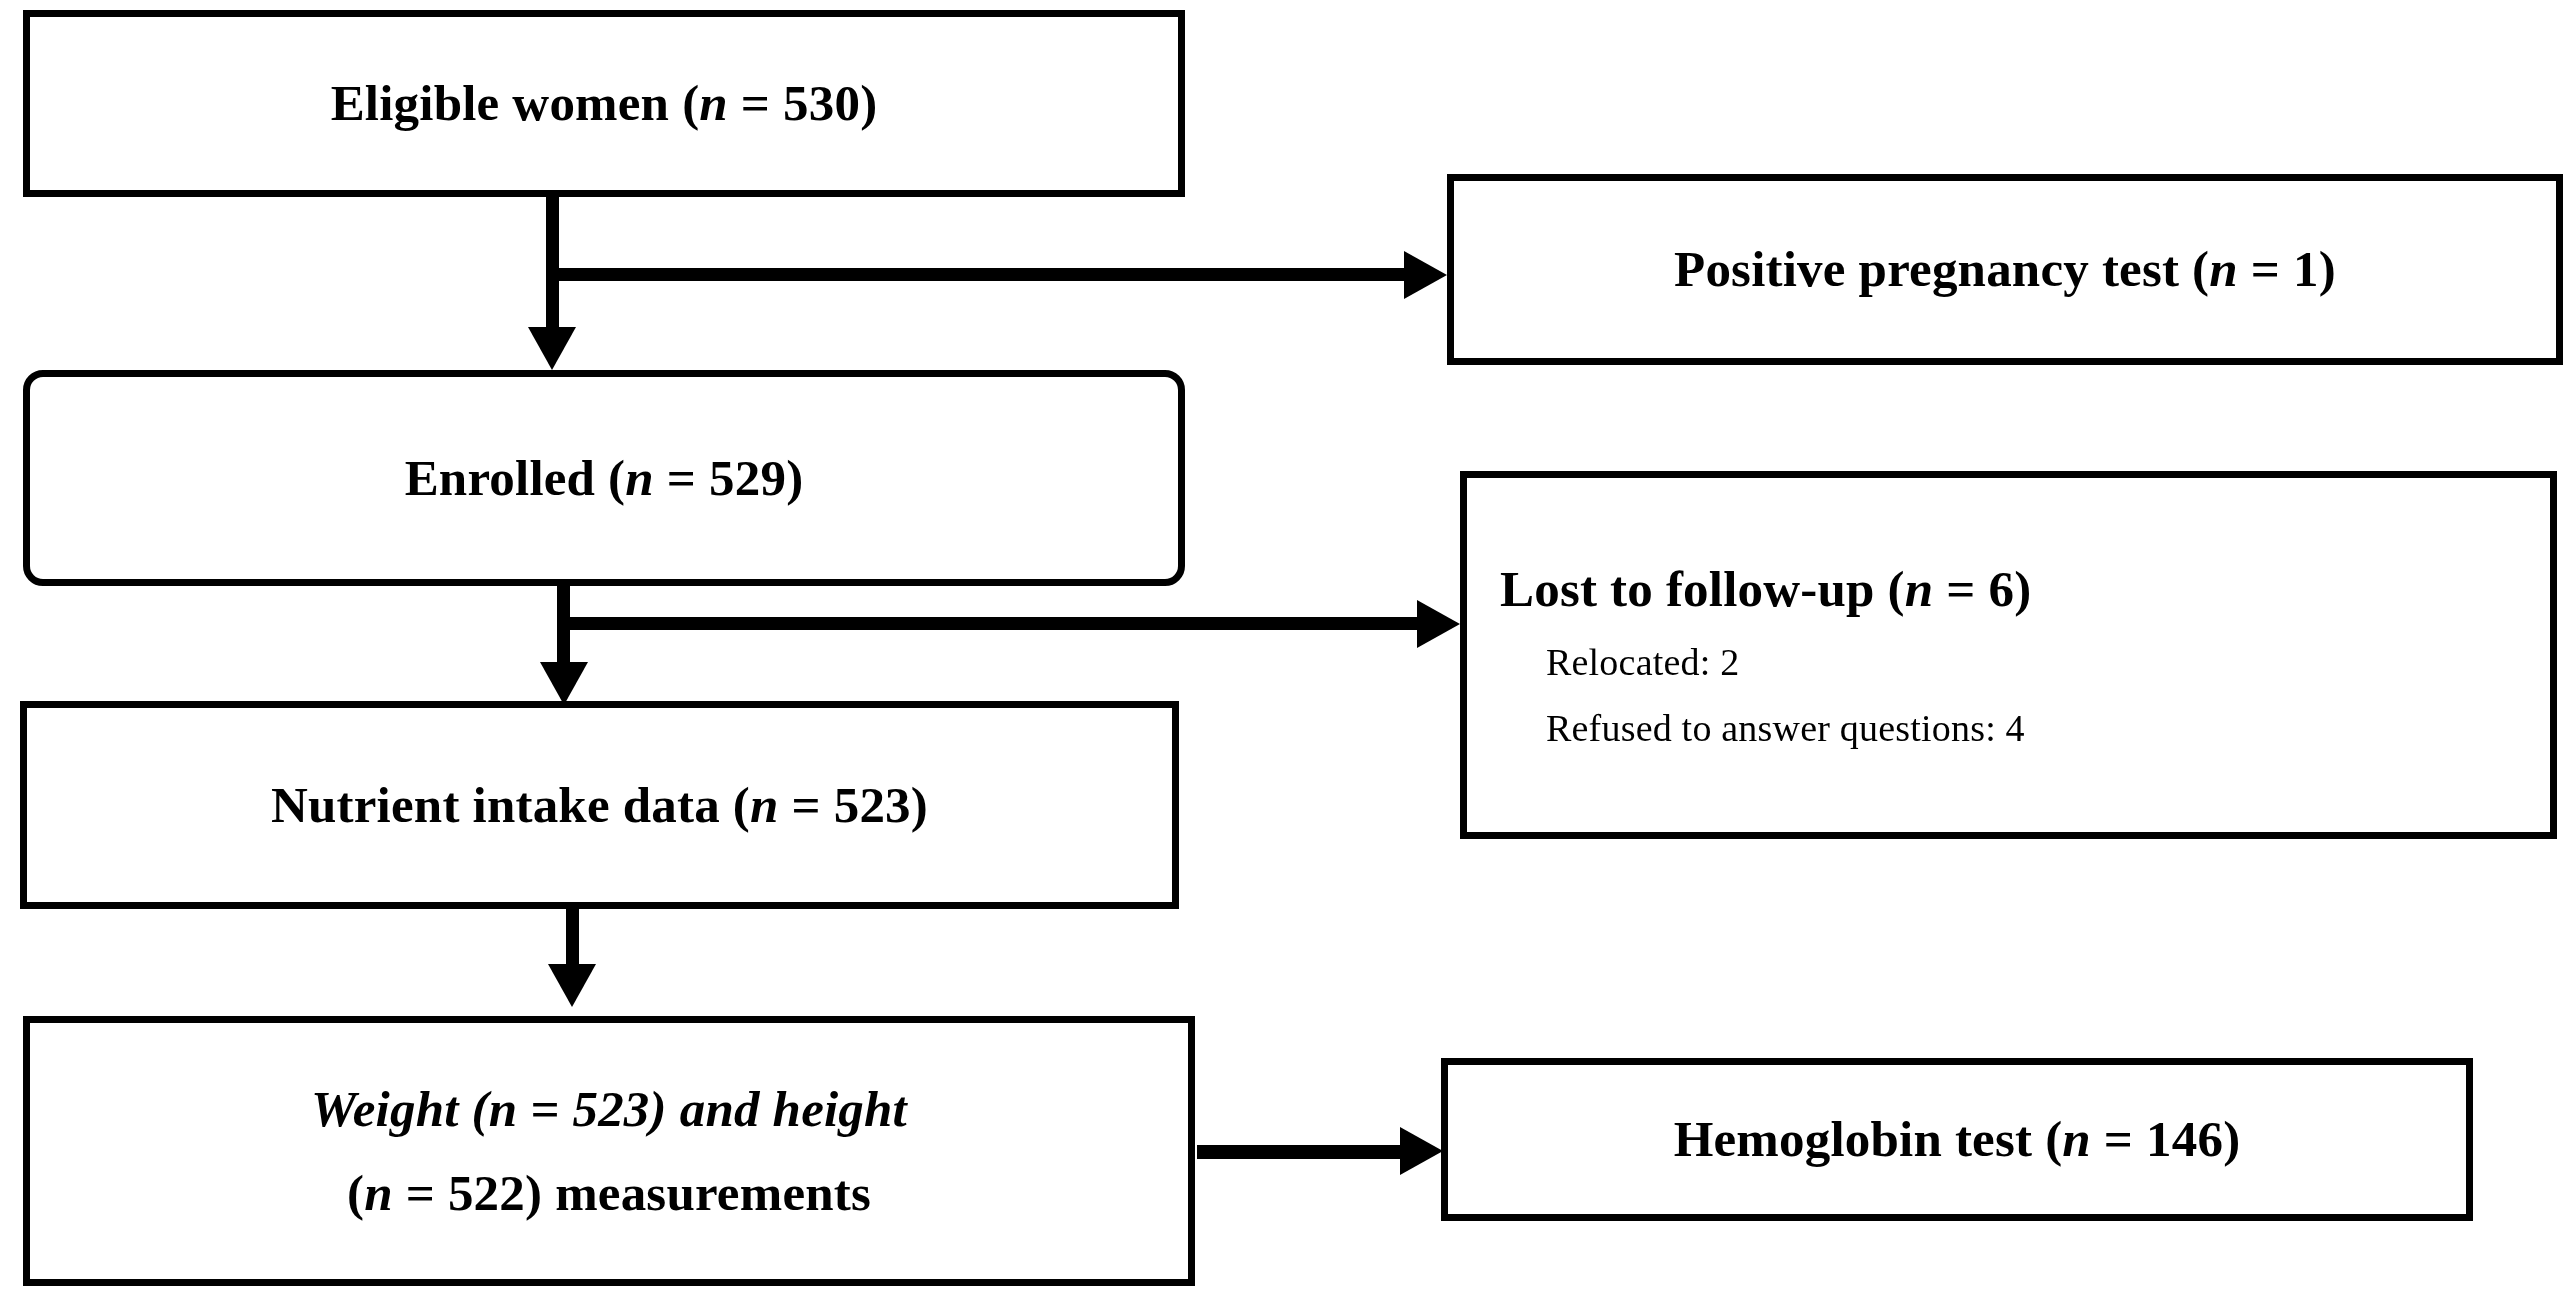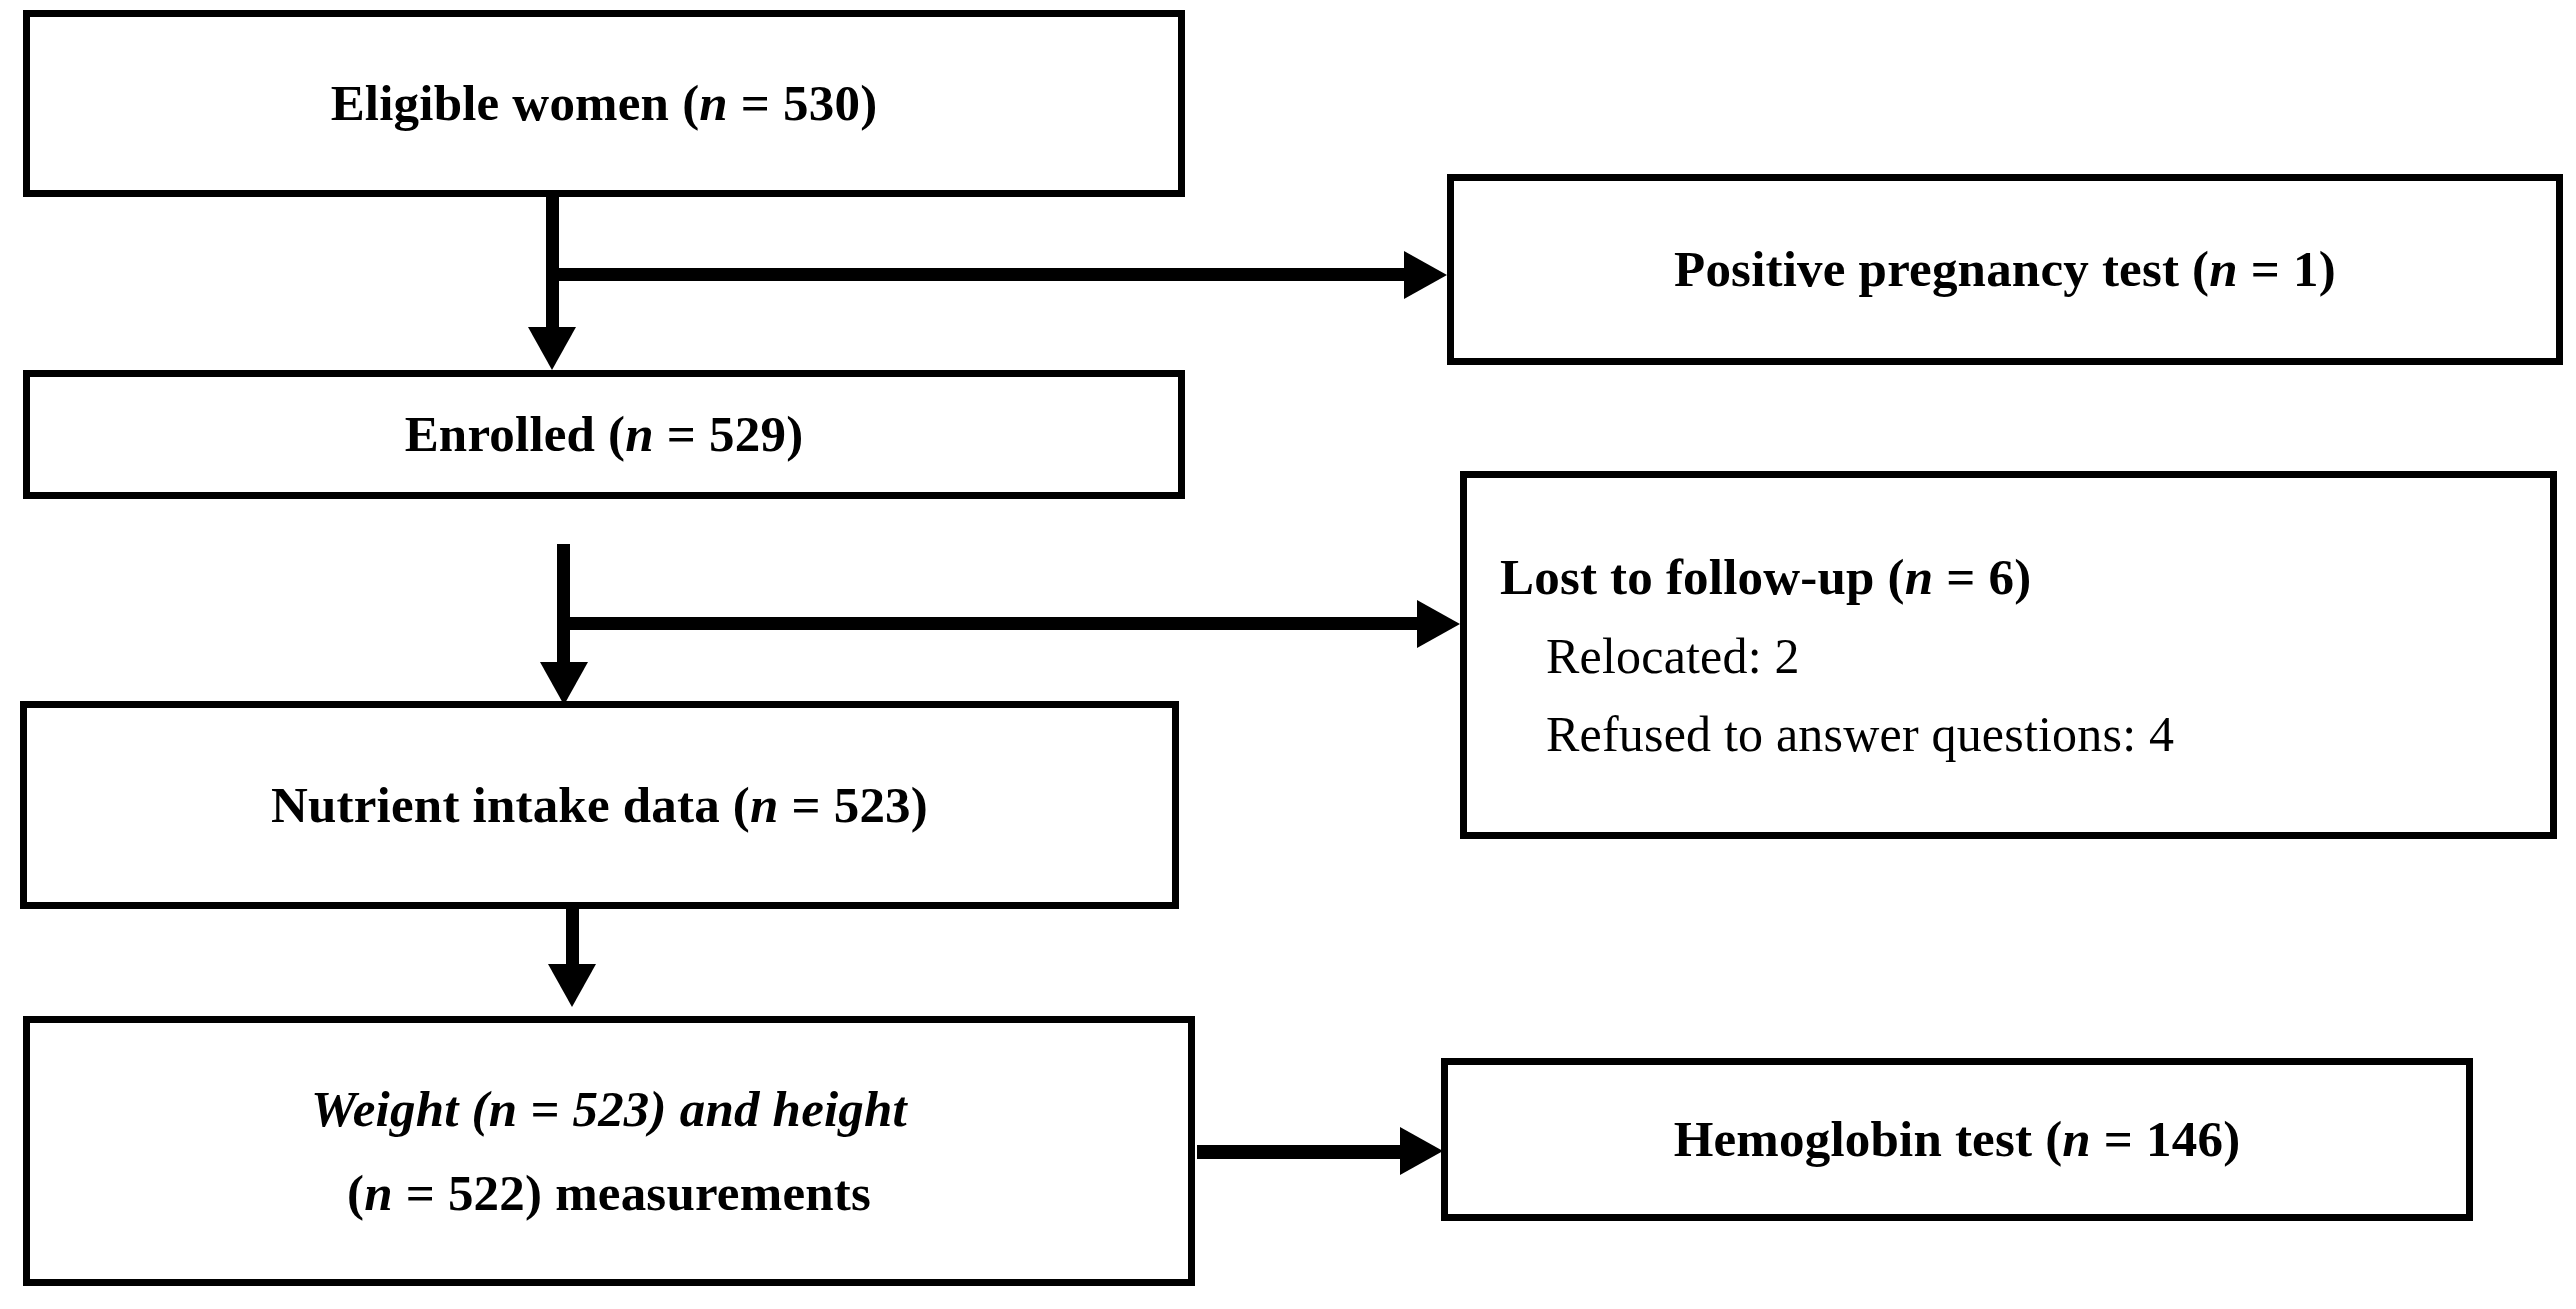--- a/index.html
+++ b/index.html
@@ -61,21 +61,21 @@
   .stack .line-head {
     display: block;
     font-weight: 700;
     font-size: 51px;
     line-height: 1.0;
     margin-bottom: 28px;
   }
   .stack .line-sub {
     display: block;
     font-weight: 400;
-    font-size: 50px;
+    font-size: 38px;
     line-height: 1.0;
     padding-left: 46px;
     margin-bottom: 28px;
     margin-top: 20px;
   }
   .stack .line-sub:last-child { margin-bottom: 0; }
 
   .two-line .l1, .two-line .l2 {
     display: block;
     line-height: 1.0;
@@ -118,21 +118,21 @@
 <div id="diagram-canvas">
 
   <div class="flow-box center" style="left:23px; top:10px; width:1162px; height:187px;">
     <span class="box-text"><span>Eligible women (</span><span class="ital">n</span><span> = 530)</span></span>
   </div>
 
   <div class="flow-box center" style="left:1447px; top:174px; width:1116px; height:191px;">
     <span class="box-text"><span>Positive pregnancy test (</span><span class="ital">n</span><span> = 1)</span></span>
   </div>
 
-  <div class="flow-box center" style="left:23px; top:370px; width:1162px; height:129px;">
+  <div class="flow-box center" style="left:23px; top:370px; width:1162px; height:216px;border-radius:20px;">
     <span class="box-text"><span>Enrolled (</span><span class="ital">n</span><span> = 529)</span></span>
   </div>
 
   <div class="flow-box left-align" style="left:1460px; top:471px; width:1097px; height:368px;">
     <span class="box-text stack">
       <span class="line-head"><span>Lost to follow-up (</span><span class="ital">n</span><span> = 6)</span></span>
       <span class="line-sub">Relocated: 2</span>
       <span class="line-sub">Refused to answer questions: 4</span>
     </span>
   </div>

